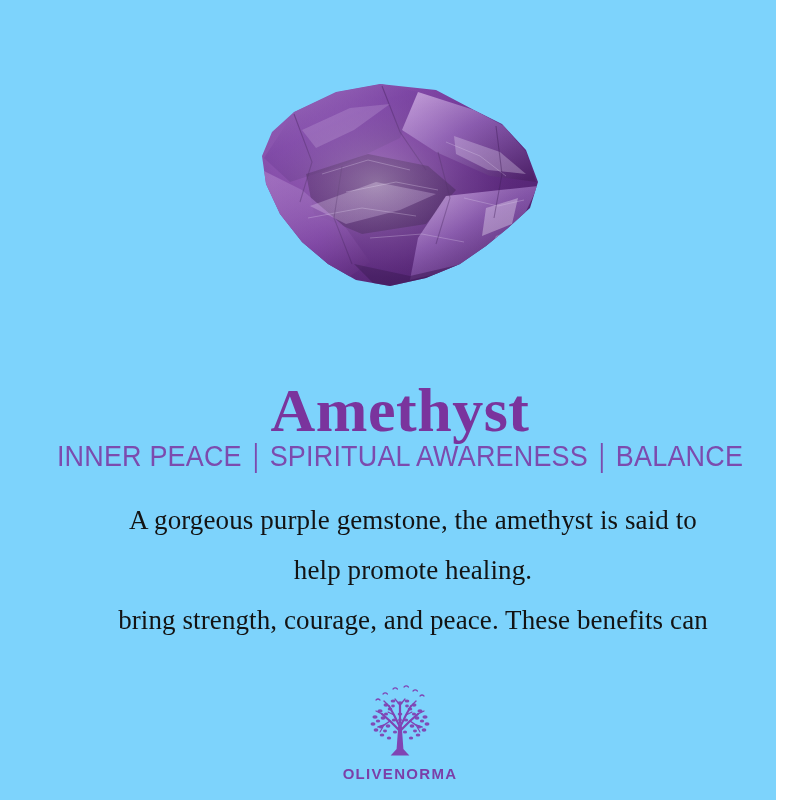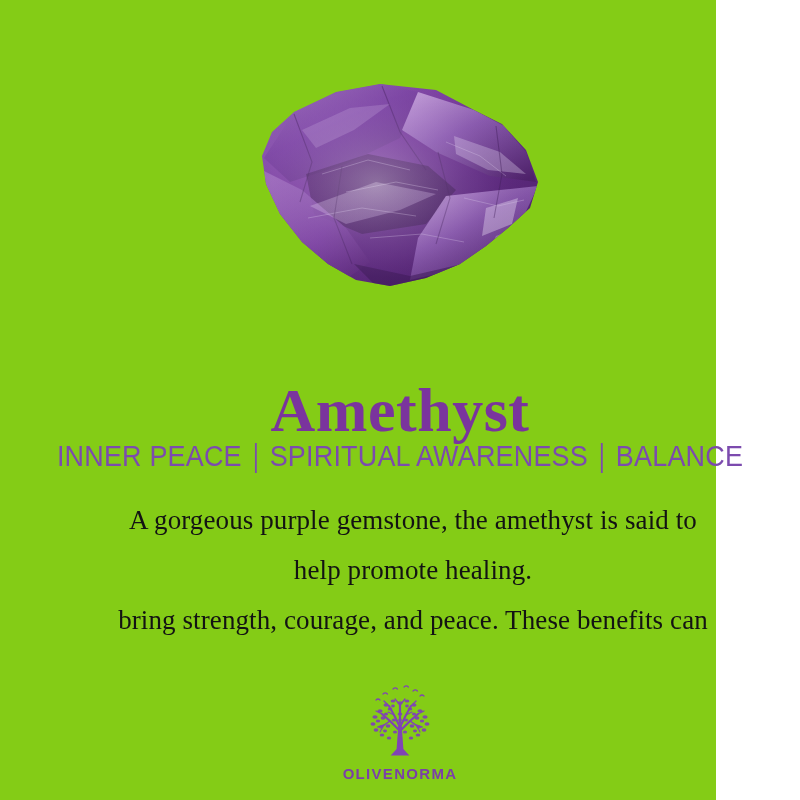--- a/index.html
+++ b/index.html
@@ -9,27 +9,27 @@
   body {
     width: 800px;
     height: 800px;
     background: #ffffff;
     font-family: "Liberation Serif", serif;
     overflow: hidden;
     position: relative;
   }
 
   .card {
-    width: 716px;
+    width: 776px;
     height: 800px;
     position: relative;
     display: flex;
     flex-direction: column;
     align-items: center;
-    background: #84cc16;
+    background: #7dd3fc;
   }
 
   
   .crystal-region {
     position: absolute;
     left: 0;
     top: 0;
     width: 800px;
     height: 320px;
   }

